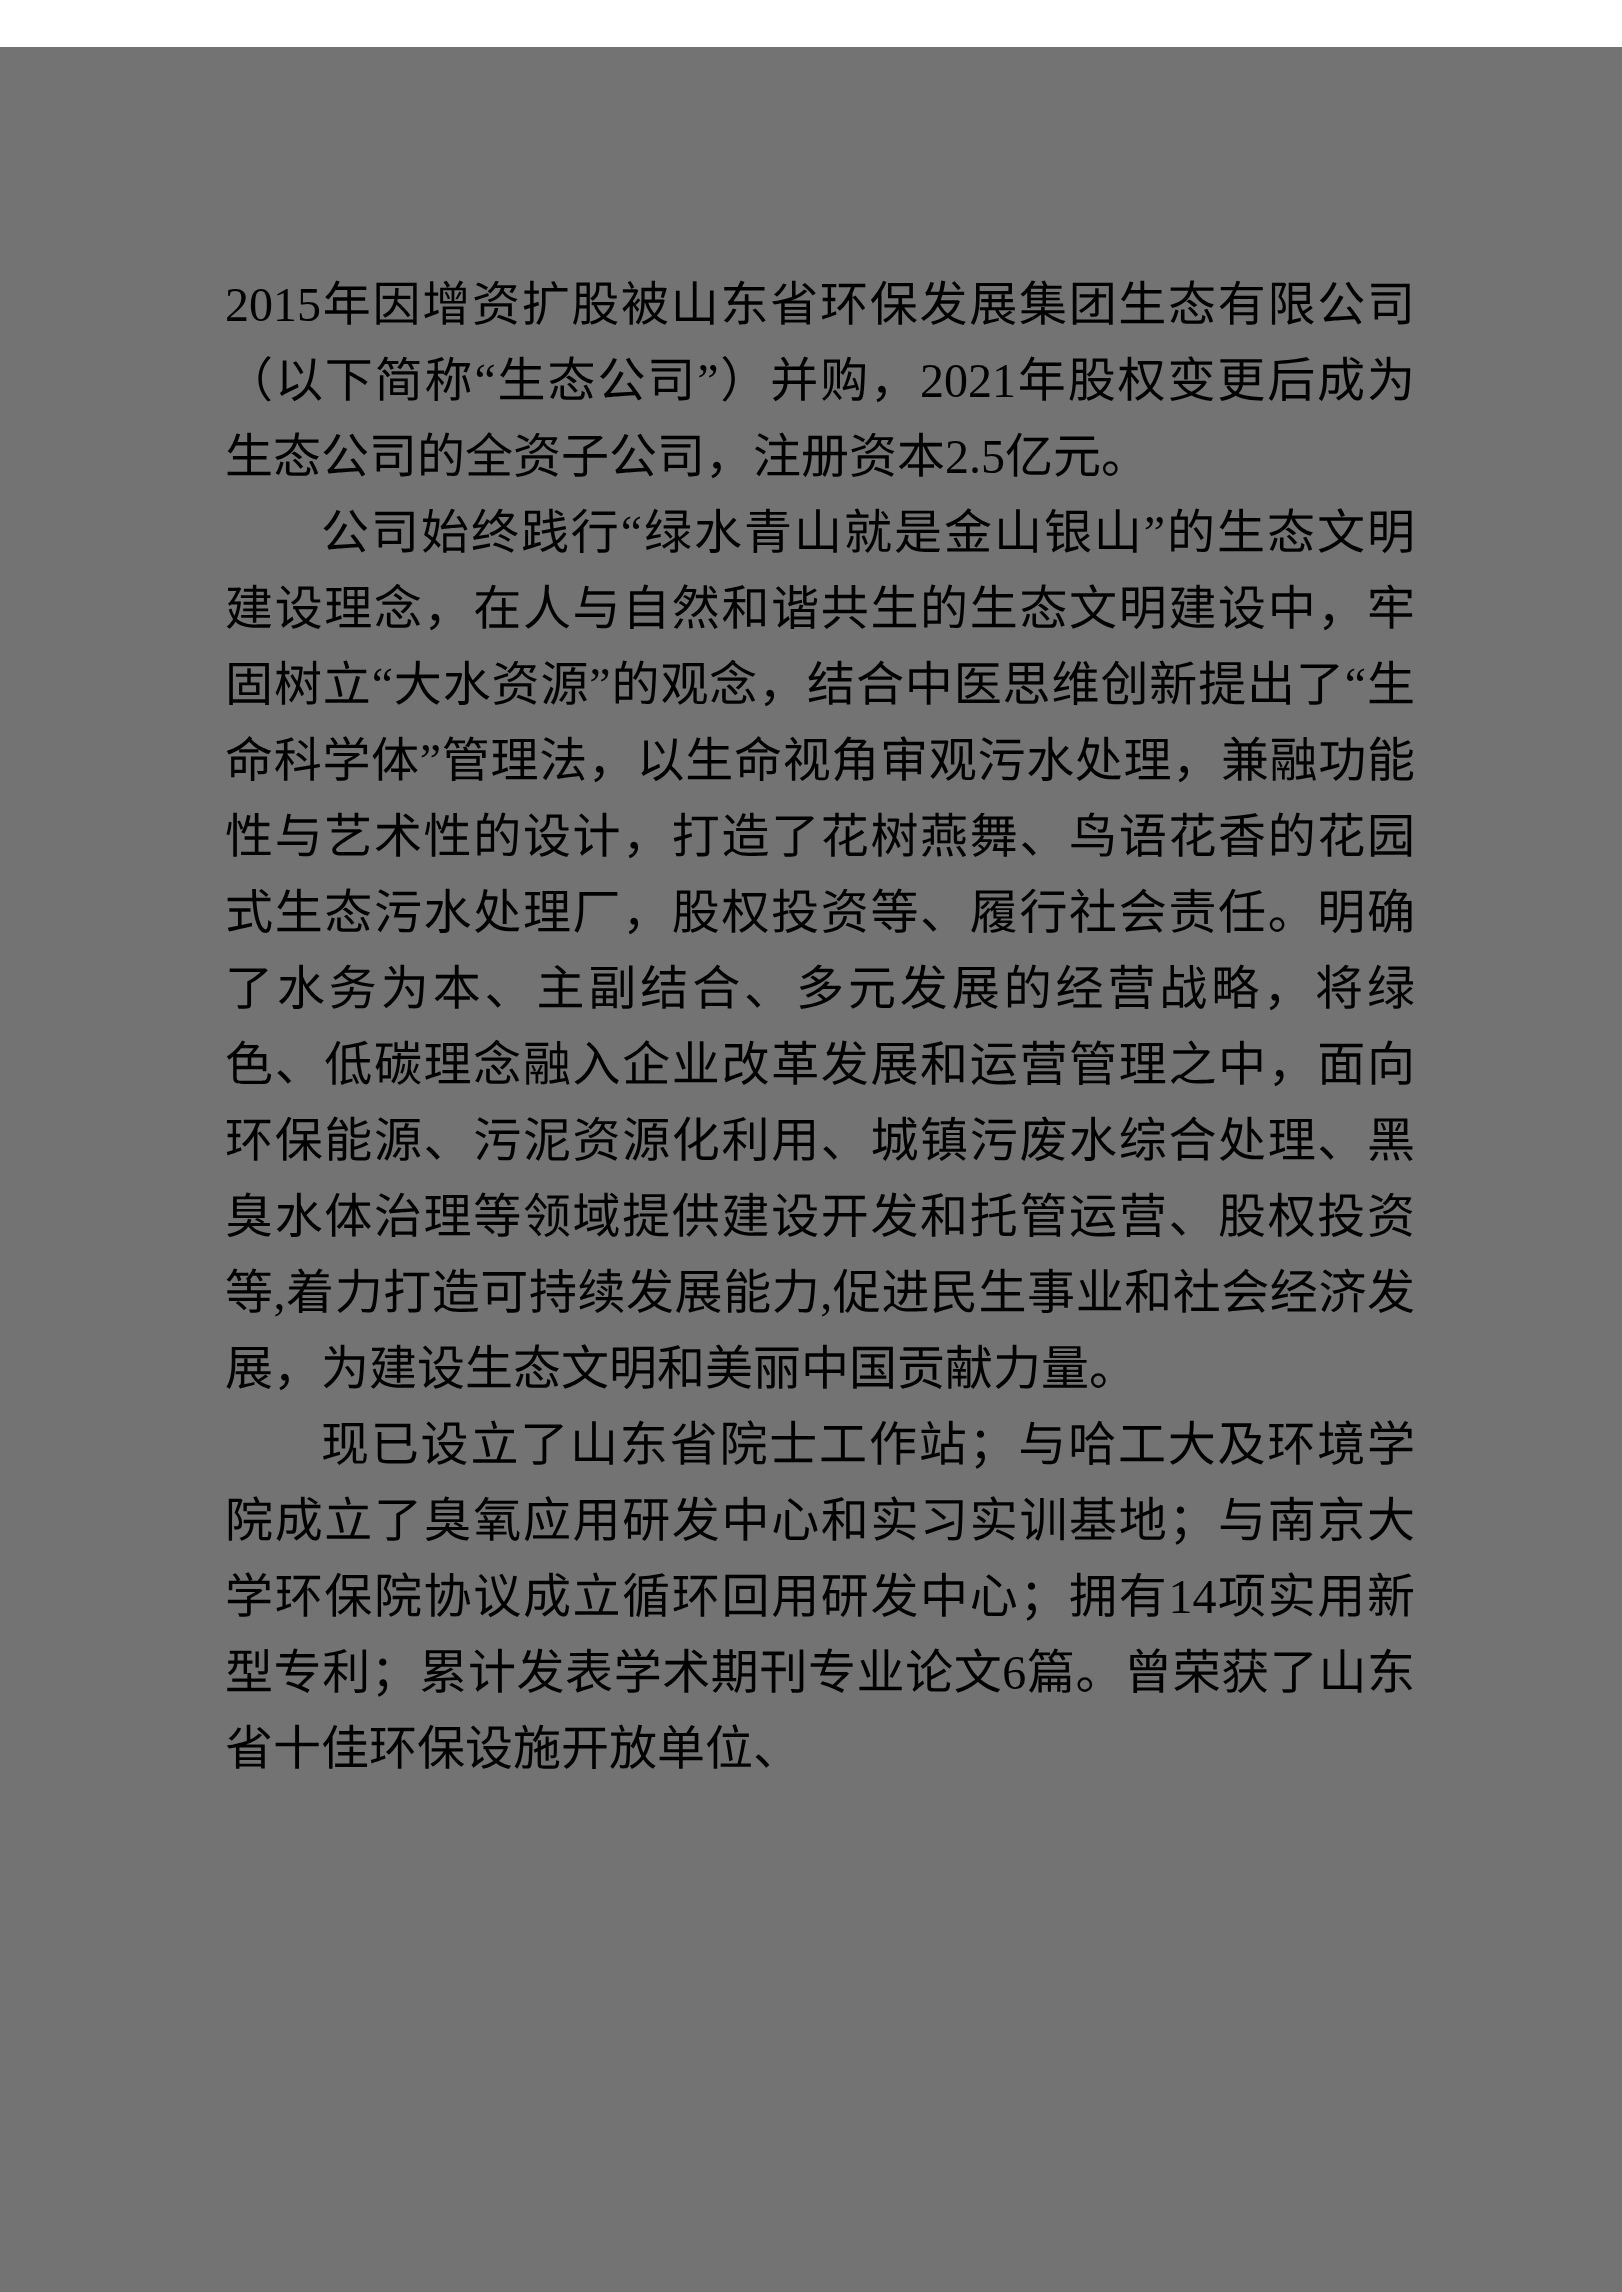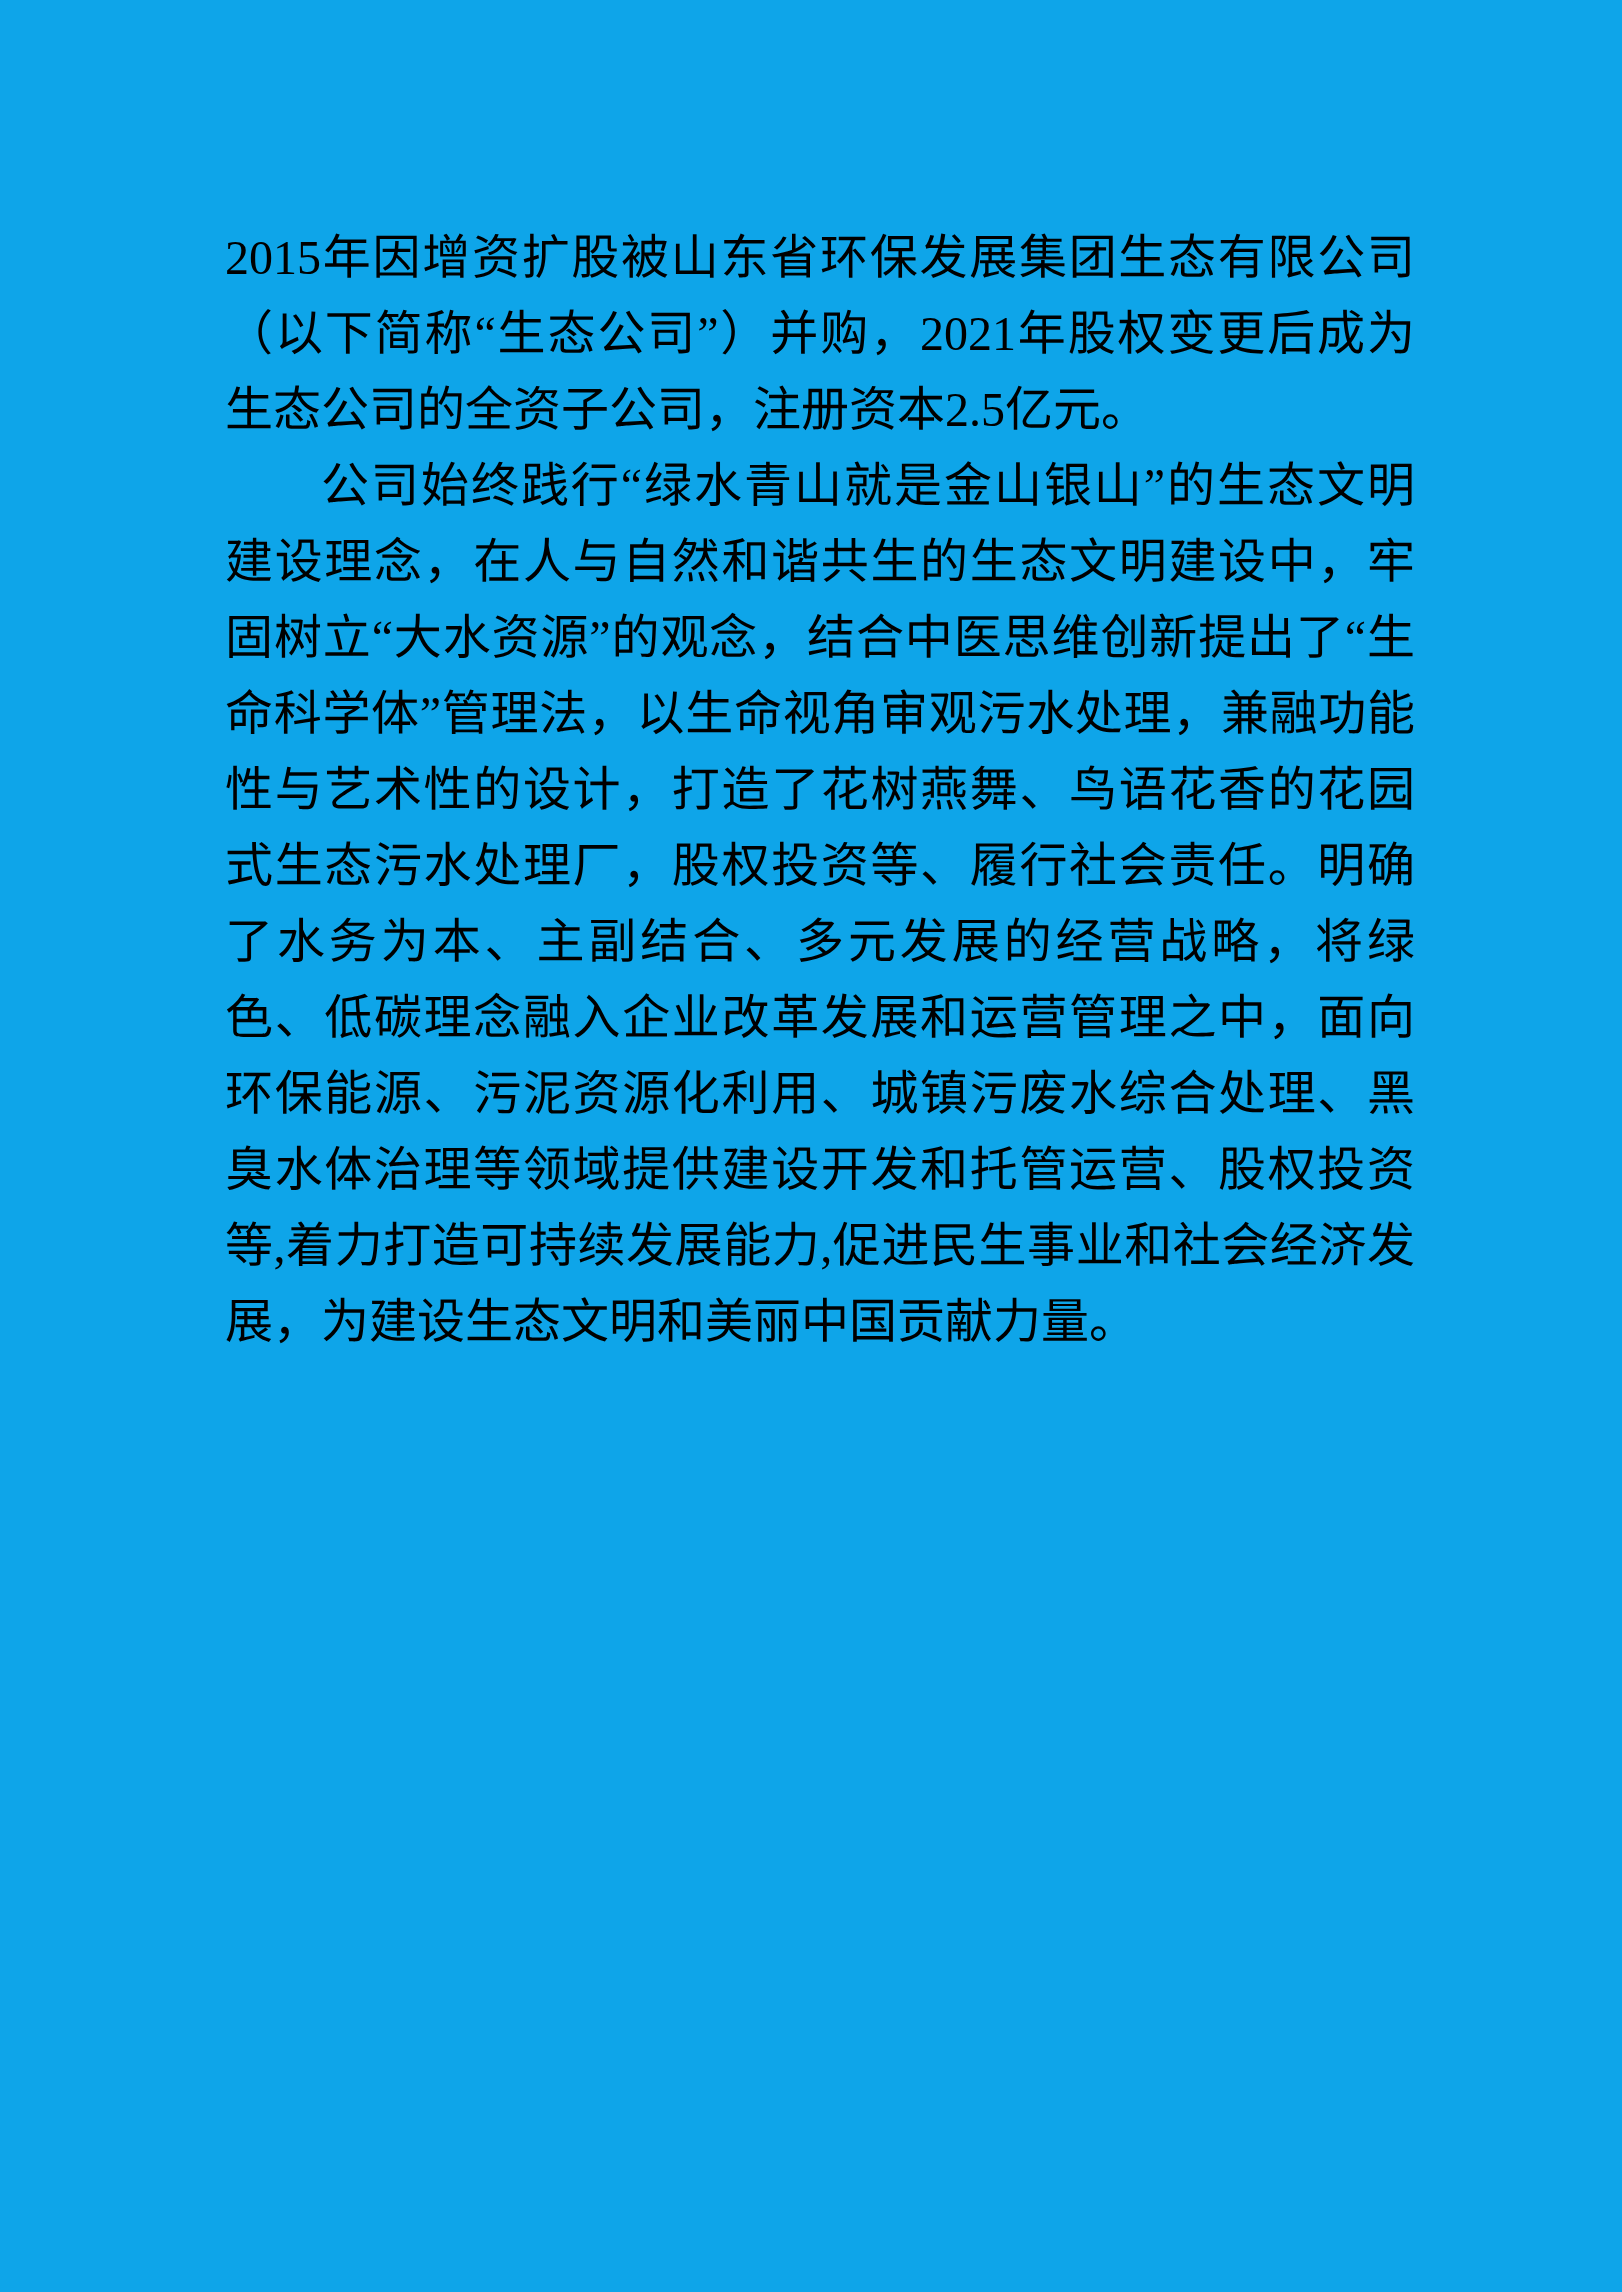--- a/index.html
+++ b/index.html
@@ -8,21 +8,22 @@
     width: 1622px;
     height: 2293px;
     background: #ffffff;
     position: relative;
     overflow: hidden;
     font-family: "Liberation Serif", serif;
   }
   .doc-page {
     position: absolute;
     inset: 0;
-    background: #0ea5e9;
+    background: #737373;
+    margin-top: 47px;
   }
   .text-block {
     position: absolute;
     left: 225px;
     top: 220px;
     width: 1190px;
   }
   .para {
     margin: 0;
     padding: 0;
@@ -38,15 +39,16 @@
     text-indent: 2em;
   }
 </style>
 </head>
 <body>
 
 <div class="doc-page">
   <div class="text-block">
     <p class="para">2015年因增资扩股被山东省环保发展集团生态有限公司（以下简称“生态公司”）并购，2021年股权变更后成为生态公司的全资子公司，注册资本2.5亿元。</p>
     <p class="para indent">公司始终践行“绿水青山就是金山银山”的生态文明建设理念，在人与自然和谐共生的生态文明建设中，牢固树立“大水资源”的观念，结合中医思维创新提出了“生命科学体”管理法，以生命视角审观污水处理，兼融功能性与艺术性的设计，打造了花树燕舞、鸟语花香的花园式生态污水处理厂，股权投资等、履行社会责任。明确了水务为本、主副结合、多元发展的经营战略，将绿色、低碳理念融入企业改革发展和运营管理之中，面向环保能源、污泥资源化利用、城镇污废水综合处理、黑臭水体治理等领域提供建设开发和托管运营、股权投资等,着力打造可持续发展能力,促进民生事业和社会经济发展，为建设生态文明和美丽中国贡献力量。</p>
+    <p class="para indent">现已设立了山东省院士工作站；与哈工大及环境学院成立了臭氧应用研发中心和实习实训基地；与南京大学环保院协议成立循环回用研发中心；拥有14项实用新型专利；累计发表学术期刊专业论文6篇。曾荣获了山东省十佳环保设施开放单位、</p>
   </div>
 </div>
 
 
 </body></html>

